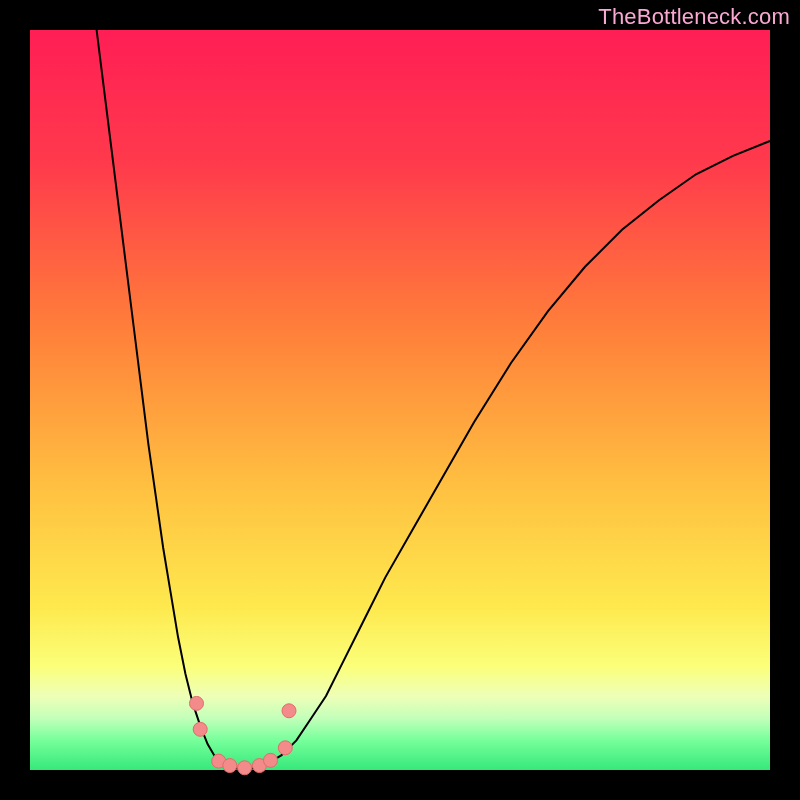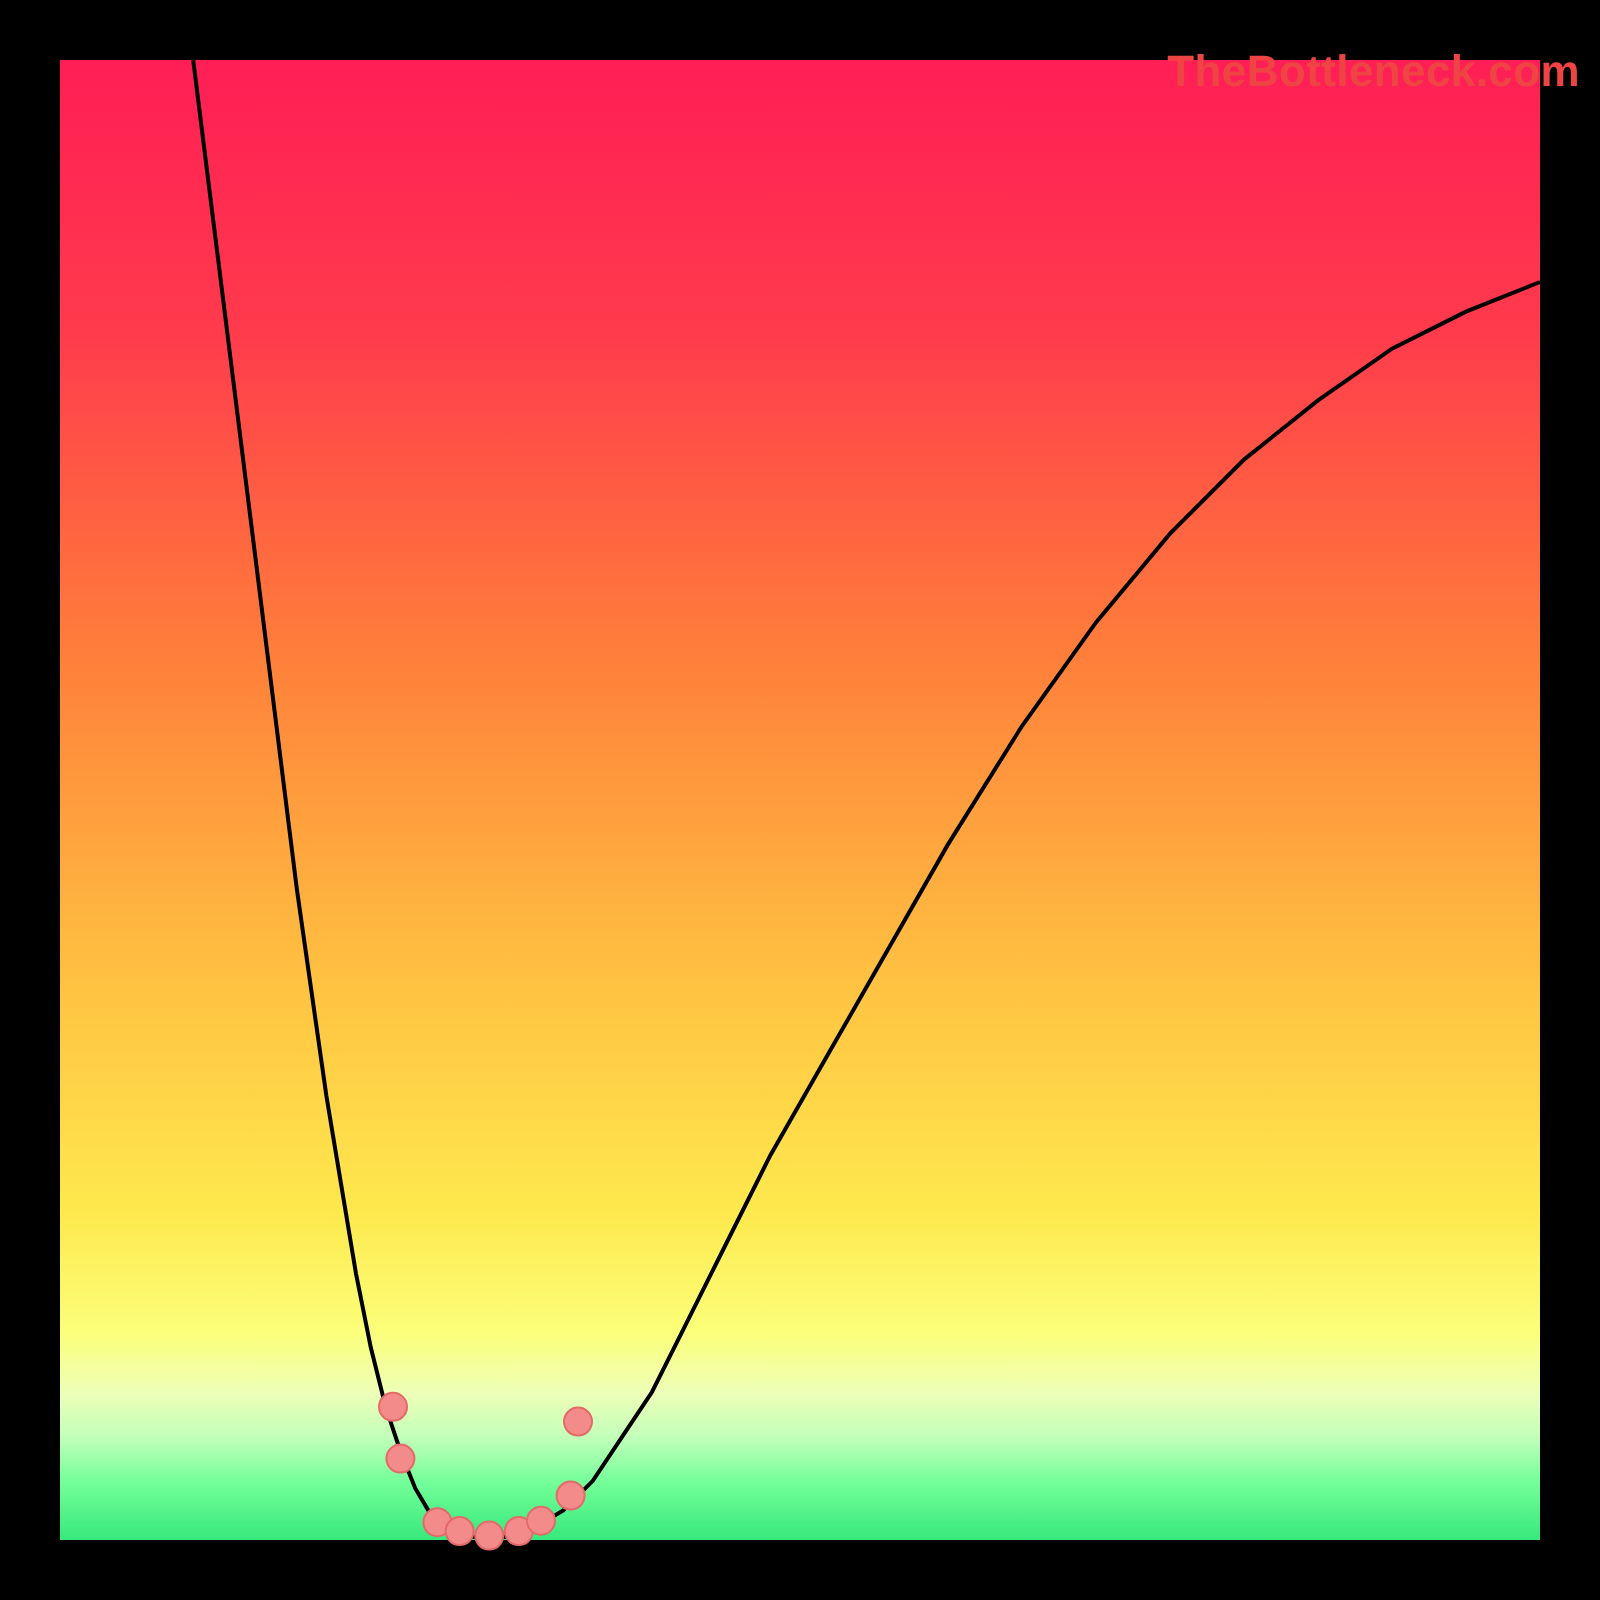--- a/index.html
+++ b/index.html
@@ -24,25 +24,24 @@
     left: 30px;
     top: 30px;
     width: 740px;
     height: 740px;
     
   }
   .watermark {
     position: absolute;
     top: 4px;
     right: 10px;
-    color: #ef4444;
+    color: #f9a8d4;
     font-size: 22px;
-    font-weight: 700;
+    font-weight: 400;
     letter-spacing: 0.2px;
-    margin-top: 19px;
   }
   svg.curves {
     position: absolute;
     left: 30px;
     top: 30px;
     width: 740px;
     height: 740px;
     overflow: visible;
   }
   .dot {

